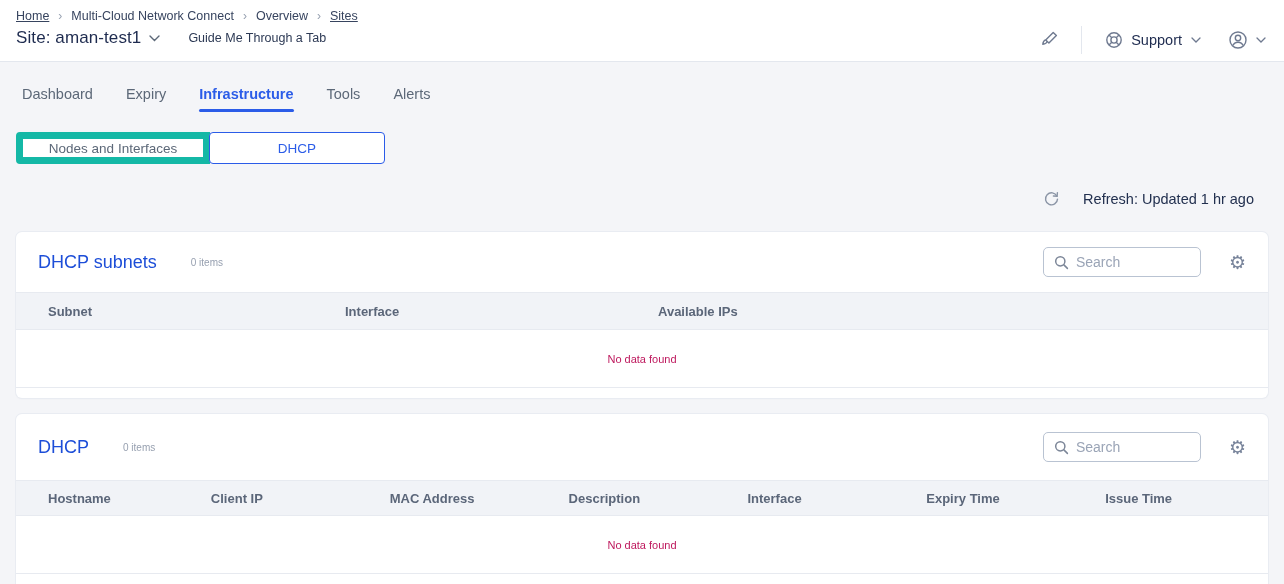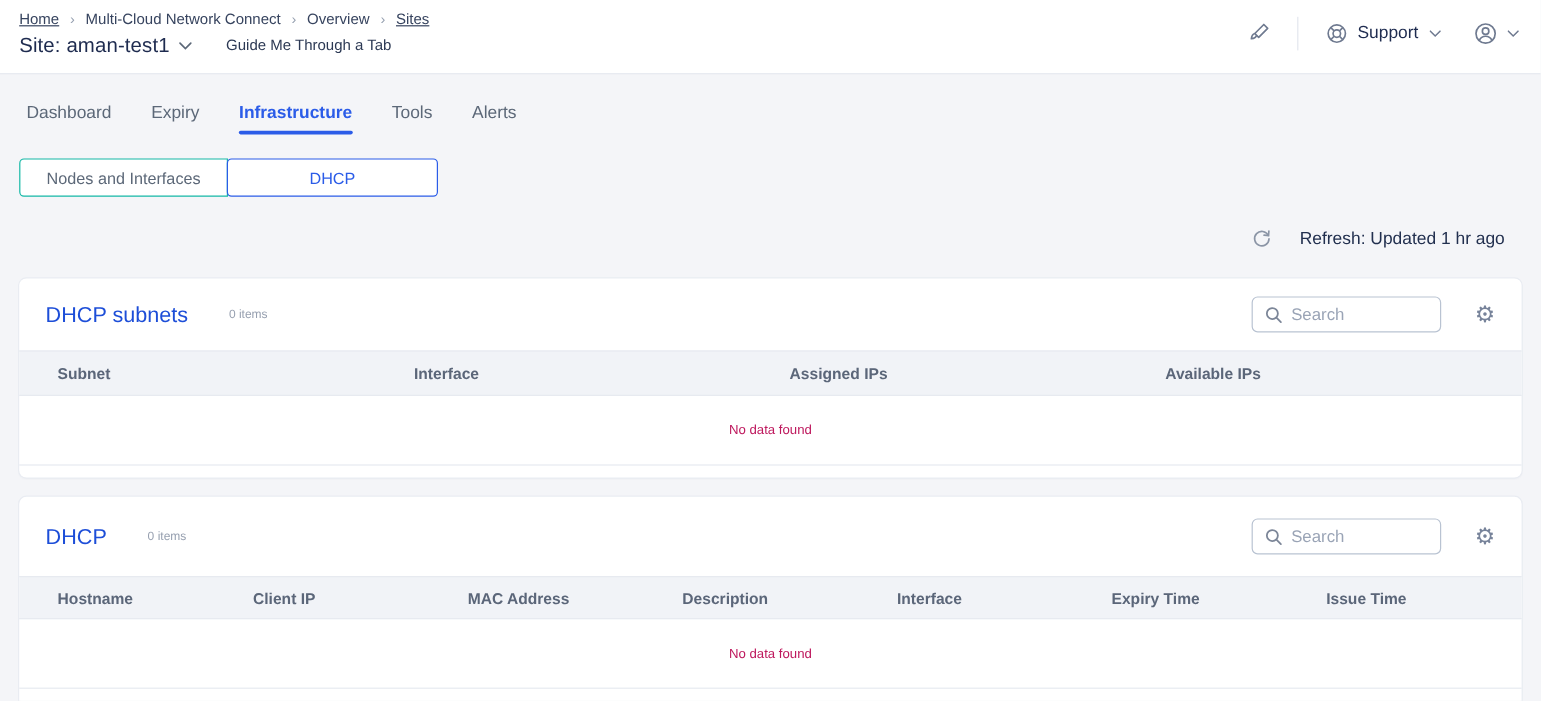--- a/index.html
+++ b/index.html
@@ -20,38 +20,38 @@
   .crumbs { display: flex; align-items: center; gap: 9px; font-size: 12.5px; color: #37445f; }
   .crumb.link { text-decoration: underline; color: #37445f; cursor: pointer; }
   .crumb-sep { color: #97a1b1; font-size: 12px; }
   .title-row { display: flex; align-items: center; margin-top: 5px; }
   .site-title { font-size: 17px; font-weight: 500; color: #1e2b4f; letter-spacing: .1px; }
   .chev { display: inline-flex; align-items: center; margin-left: 8px; cursor: pointer; }
   .guide-btn {
     margin-left: 28px; background: none; border: none; cursor: pointer;
     font-family: inherit; font-size: 12.5px; color: #2c3954;
   }
-  .top-actions { position: absolute; top: 14px; right: 18px; display: flex; align-items: center; }
+  .top-actions { position: absolute; top: 26px; right: 18px; display: flex; align-items: center; }
   .icon-btn { background: none; border: none; cursor: pointer; display: inline-flex; align-items: center; }
   .v-divider { width: 1px; height: 28px; background: #e3e7ee; margin: 0 22px 0 20px; }
   .support-btn { gap: 7px; font-family: inherit; font-size: 14.5px; color: #1e2b4f; margin-right: 26px; }
   .support-btn .lbl { margin-right: 2px; }
   
   .tabs { display: flex; column-gap: 33px; padding: 24px 0 0 22px; }
   .tab { font-size: 14.5px; color: #5c6878; cursor: pointer; }
   .tab::after { content: ""; display: block; height: 3px; border-radius: 2px; background: transparent; margin-top: 7px; }
   .tab.active { color: #2b5ce8; font-weight: 700; }
   .tab.active::after { background: #2b5ce8; }
   
   .subtabs { display: inline-flex; margin: 20px 0 0 16px; }
   .seg {
     height: 32px; display: inline-flex; align-items: center; justify-content: center;
     background: #fff; font-family: inherit; font-size: 13.5px; cursor: pointer;
   }
-  .seg.plain { width: 174px; border: 1px solid #14b8a6; border-radius: 4px 0 0 4px; color: #5c6878; }
+  .seg.plain { width: 194px; border: 7px solid #14b8a6; border-radius: 4px 0 0 4px; color: #5c6878; }
   .seg.active { width: 176px; border: 1px solid #2b5ce8; border-radius: 4px; color: #2b5ce8; margin-left: -1px; position: relative; z-index: 2; }
   
   .refresh-row { display: flex; justify-content: flex-end; margin: 26px 30px 0 0; }
   .refresh-btn { display: inline-flex; align-items: center; gap: 23px; background: none; border: none; cursor: pointer;
     font-family: inherit; font-size: 14.5px; color: #22304f; }
   
   .panel { margin: 25px 16px 0 16px; background: #fff; border-radius: 6px; box-shadow: 0 0 0 1px #e9ecf2, 0 1px 2px rgba(30,43,79,.04); }
   .panel.second { margin-top: 16px; }
   .panel-head { height: 60px; display: flex; align-items: center; padding: 0 22px; }
   .panel.second .panel-head { height: 66px; }
@@ -191,21 +191,20 @@
             <line x1="9.9" y1="9.9" x2="13.4" y2="13.4"></line>
         </svg>
       </span>
       <input type="text" placeholder="Search" style="">
     </div>
     <button class="gear-btn">⚙</button>
   </div>
   <div class="thead cols-4">
     <div class="th">Subnet</div>
     <div class="th">Interface</div>
-    <div class="th">Assigned IPs</div>
     <div class="th">Available IPs</div>
   </div>
   <div class="empty-row">No data found</div>
   <div class="tfoot"></div>
 </section>
 
 
 <section class="panel second">
   <div class="panel-head">
     <h2 class="panel-title">DHCP</h2>

